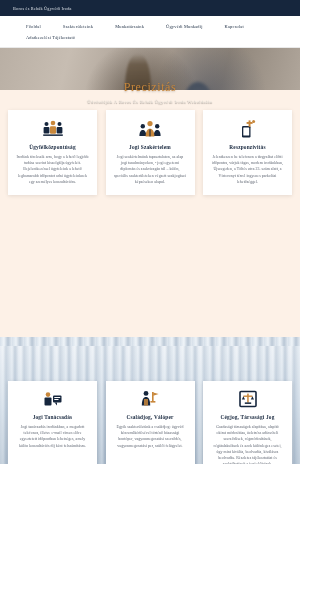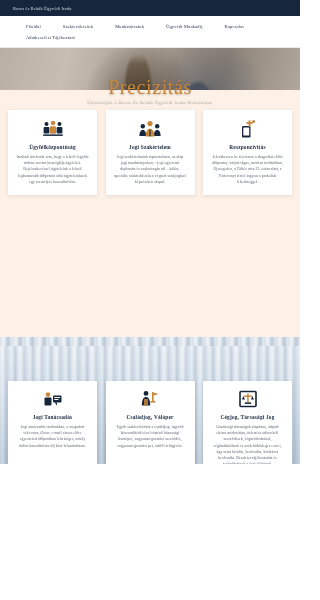--- a/index.html
+++ b/index.html
@@ -94,21 +94,21 @@
     border-radius: 50% 50% 30% 30%;
   }
   .hero-inner {
     position: relative;
     z-index: 3;
     text-align: center;
     padding-top: 30px;
   }
   .hero-title {
     color: #c8873b;
-    font-size: 20px;
+    font-size: 12px;
     font-weight: 400;
     letter-spacing: .6px;
     line-height: 18px;
     font-family: "Liberation Serif", serif;
     text-shadow: 0 1px 2px rgba(0,0,0,.25);
   }
   .hero-sub {
     color: #f2ece4;
     font-size: 4.6px;
     letter-spacing: .35px;

